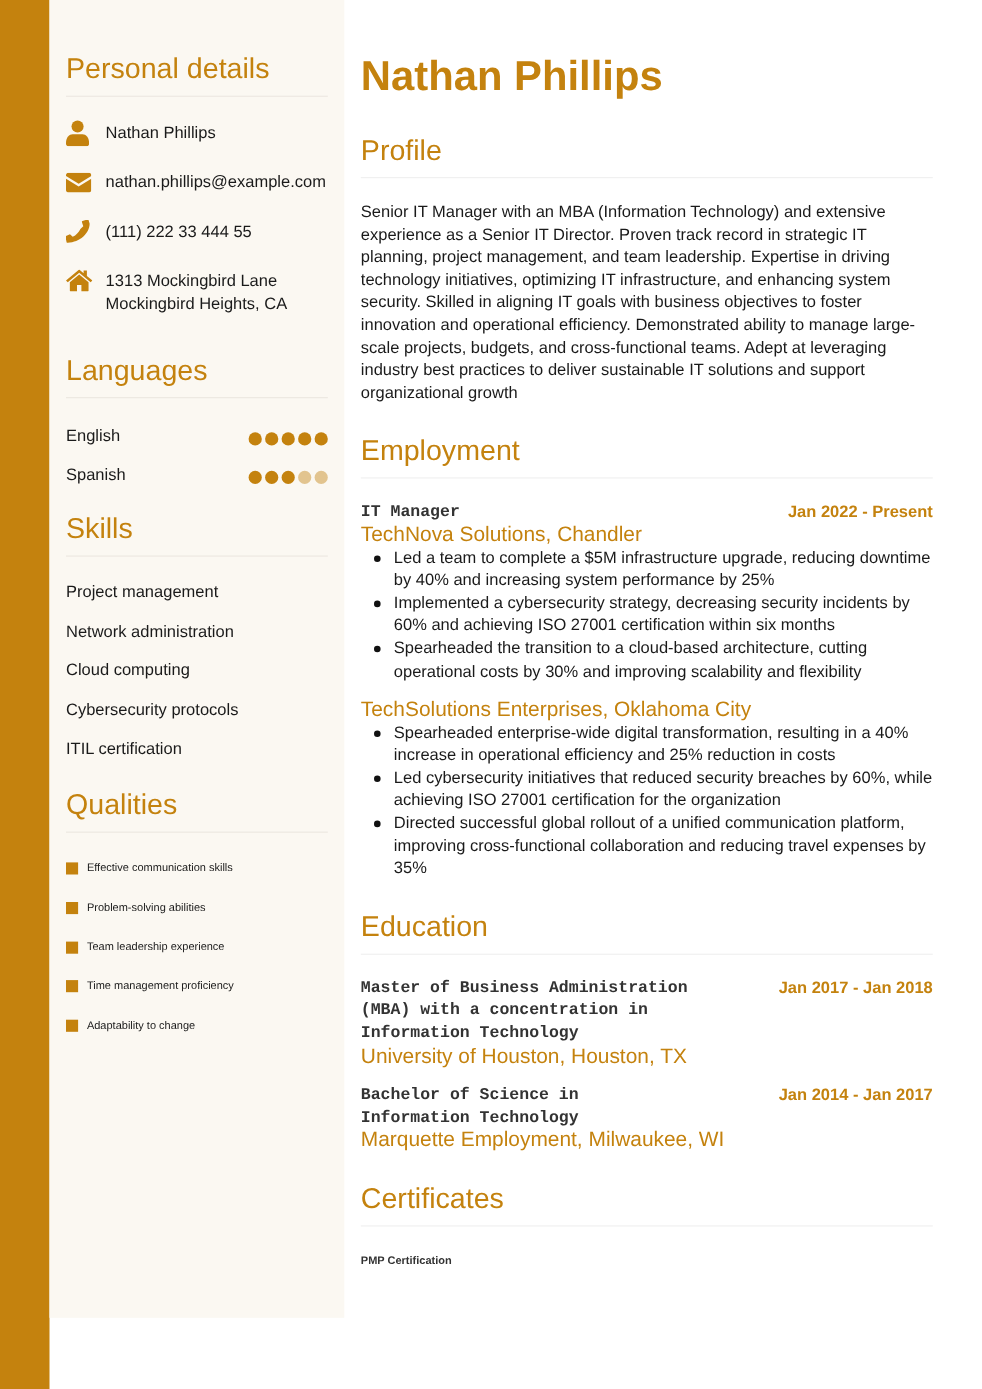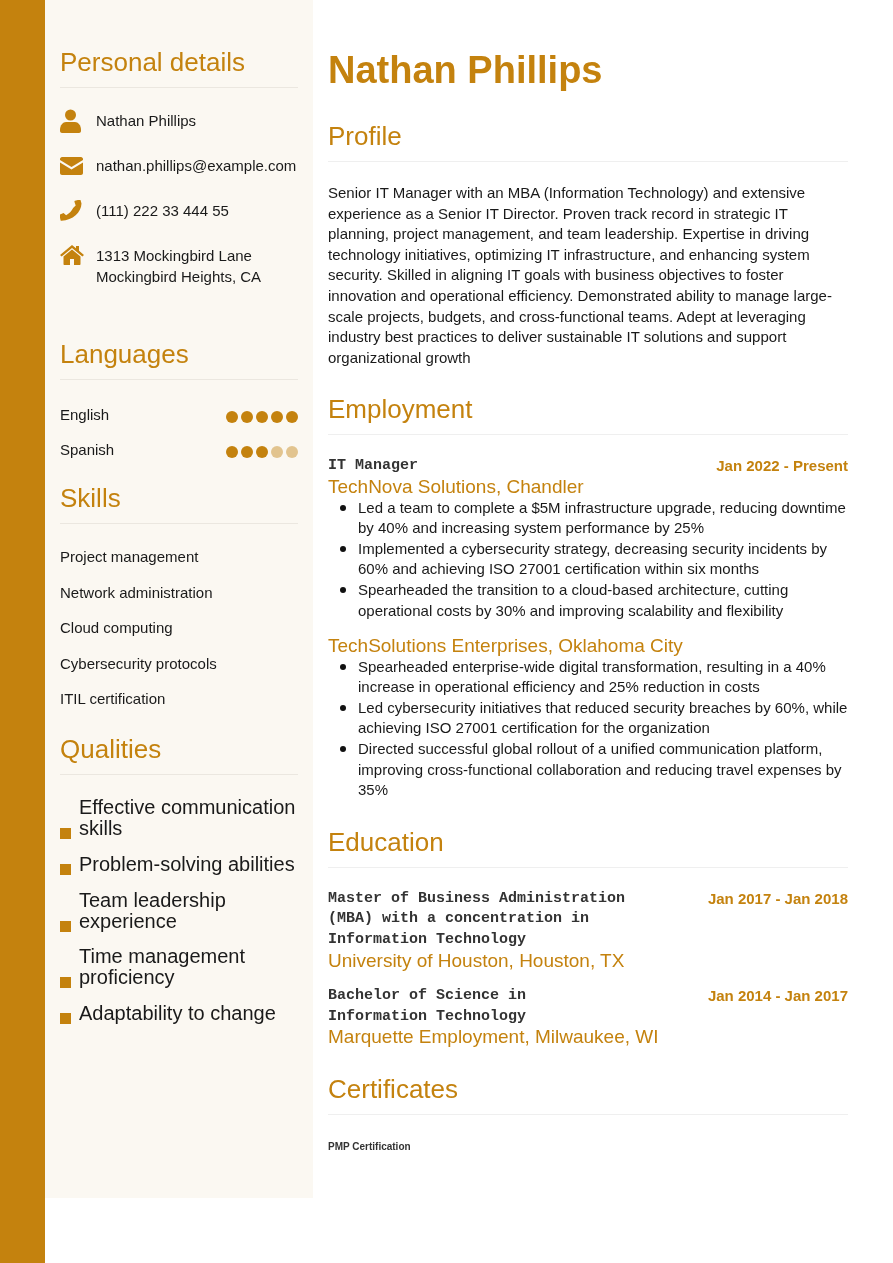--- a/index.html
+++ b/index.html
@@ -19,21 +19,21 @@
   .pd-item { display: flex; align-items: flex-start; font-size: 15px; line-height: 21px; }
   .pd-icon { width: 36px; flex: 0 0 36px; height: 21px; display: flex; align-items: center; }
   .pd-icon svg { fill: #c4820e; }
 
   .lang-row { display: flex; justify-content: space-between; align-items: flex-end; font-size: 15px; height: 21px; }
   .dots { display: flex; gap: 3px; }
   .dot { width: 12px; height: 12px; border-radius: 50%; background: #c4820e; }
   .dot.off { background: #e2c48f; }
 
   .skill { font-size: 15px; line-height: 21px; }
-  .quality { display: flex; align-items: flex-end; font-size: 20px; line-height: 21px; }
+  .quality { display: flex; align-items: center; font-size: 10px; line-height: 21px; }
   .qbox { width: 11px; height: 11px; background: #c4820e; margin-right: 8px; flex: 0 0 11px; }
 
   
   .name { color: #c4820e; font-size: 38px; font-weight: bold; line-height: 44px; }
   .profile-text { font-size: 15px; line-height: 20.6px; color: #1a1a1a; }
   .job-head { display: flex; justify-content: space-between; font-size: 15px; line-height: 20.6px; }
   .job-title { font-weight: bold; color: #333333; font-family: Liberation Mono, monospace; }
   .job-date { font-weight: bold; color: #c4820e; }
   .job-company { color: #c4820e; font-size: 19px; line-height: 20.6px; }
   ul.bullets { list-style: none; }
@@ -87,21 +87,21 @@
             <path d="M12 0L0 10l1.6 1.6L12 3l10.4 8.6L24 10 19 5.8V1h-3v2.3z"></path>
             <path d="M3.5 11.5L12 4.5l8.5 7V19c0 .6-.4 1-1 1h-5.5v-6h-4v6H4.5c-.6 0-1-.4-1-1z"></path>
           </svg>
       </span>
       <span>
         <span style="display:block">1313 Mockingbird Lane</span>
         <span style="display:block">Mockingbird Heights, CA</span>
       </span>
     </div>
 
-    <div style="margin-top:52px">
+    <div style="margin-top:34px">
       <h2 class="sec-title">Languages</h2>
       <div class="sec-rule"></div>
       <div class="lang-row" style="margin-top:22px">
         <span>English</span>
         <span class="dots">
             <span class="dot"></span>
             <span class="dot"></span>
             <span class="dot"></span>
             <span class="dot"></span>
             <span class="dot"></span>

